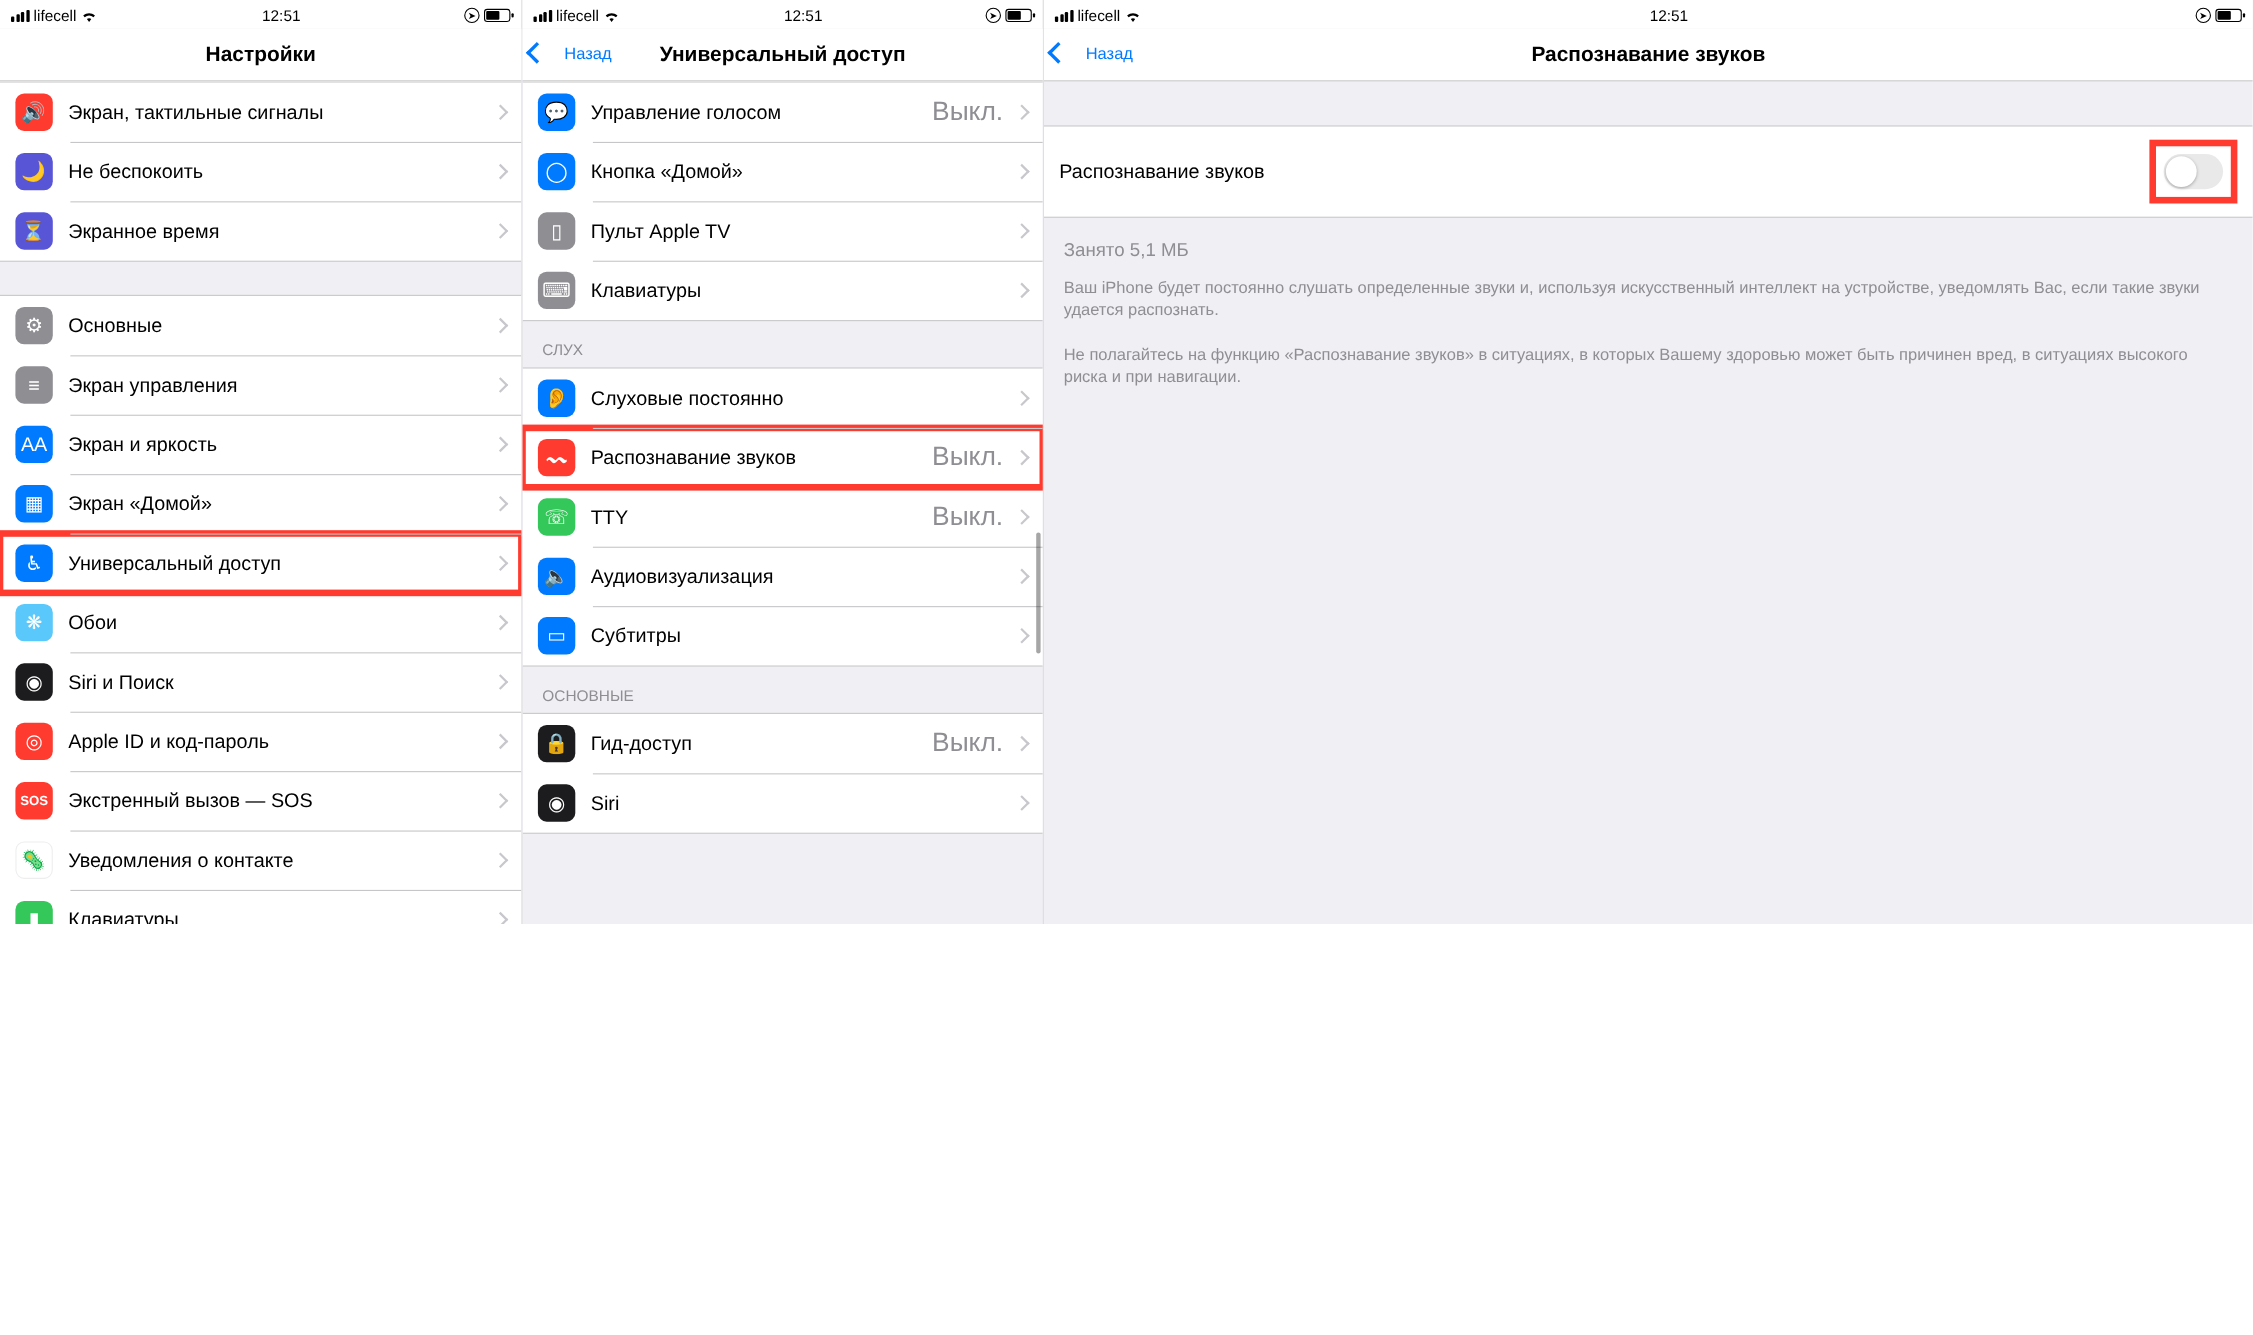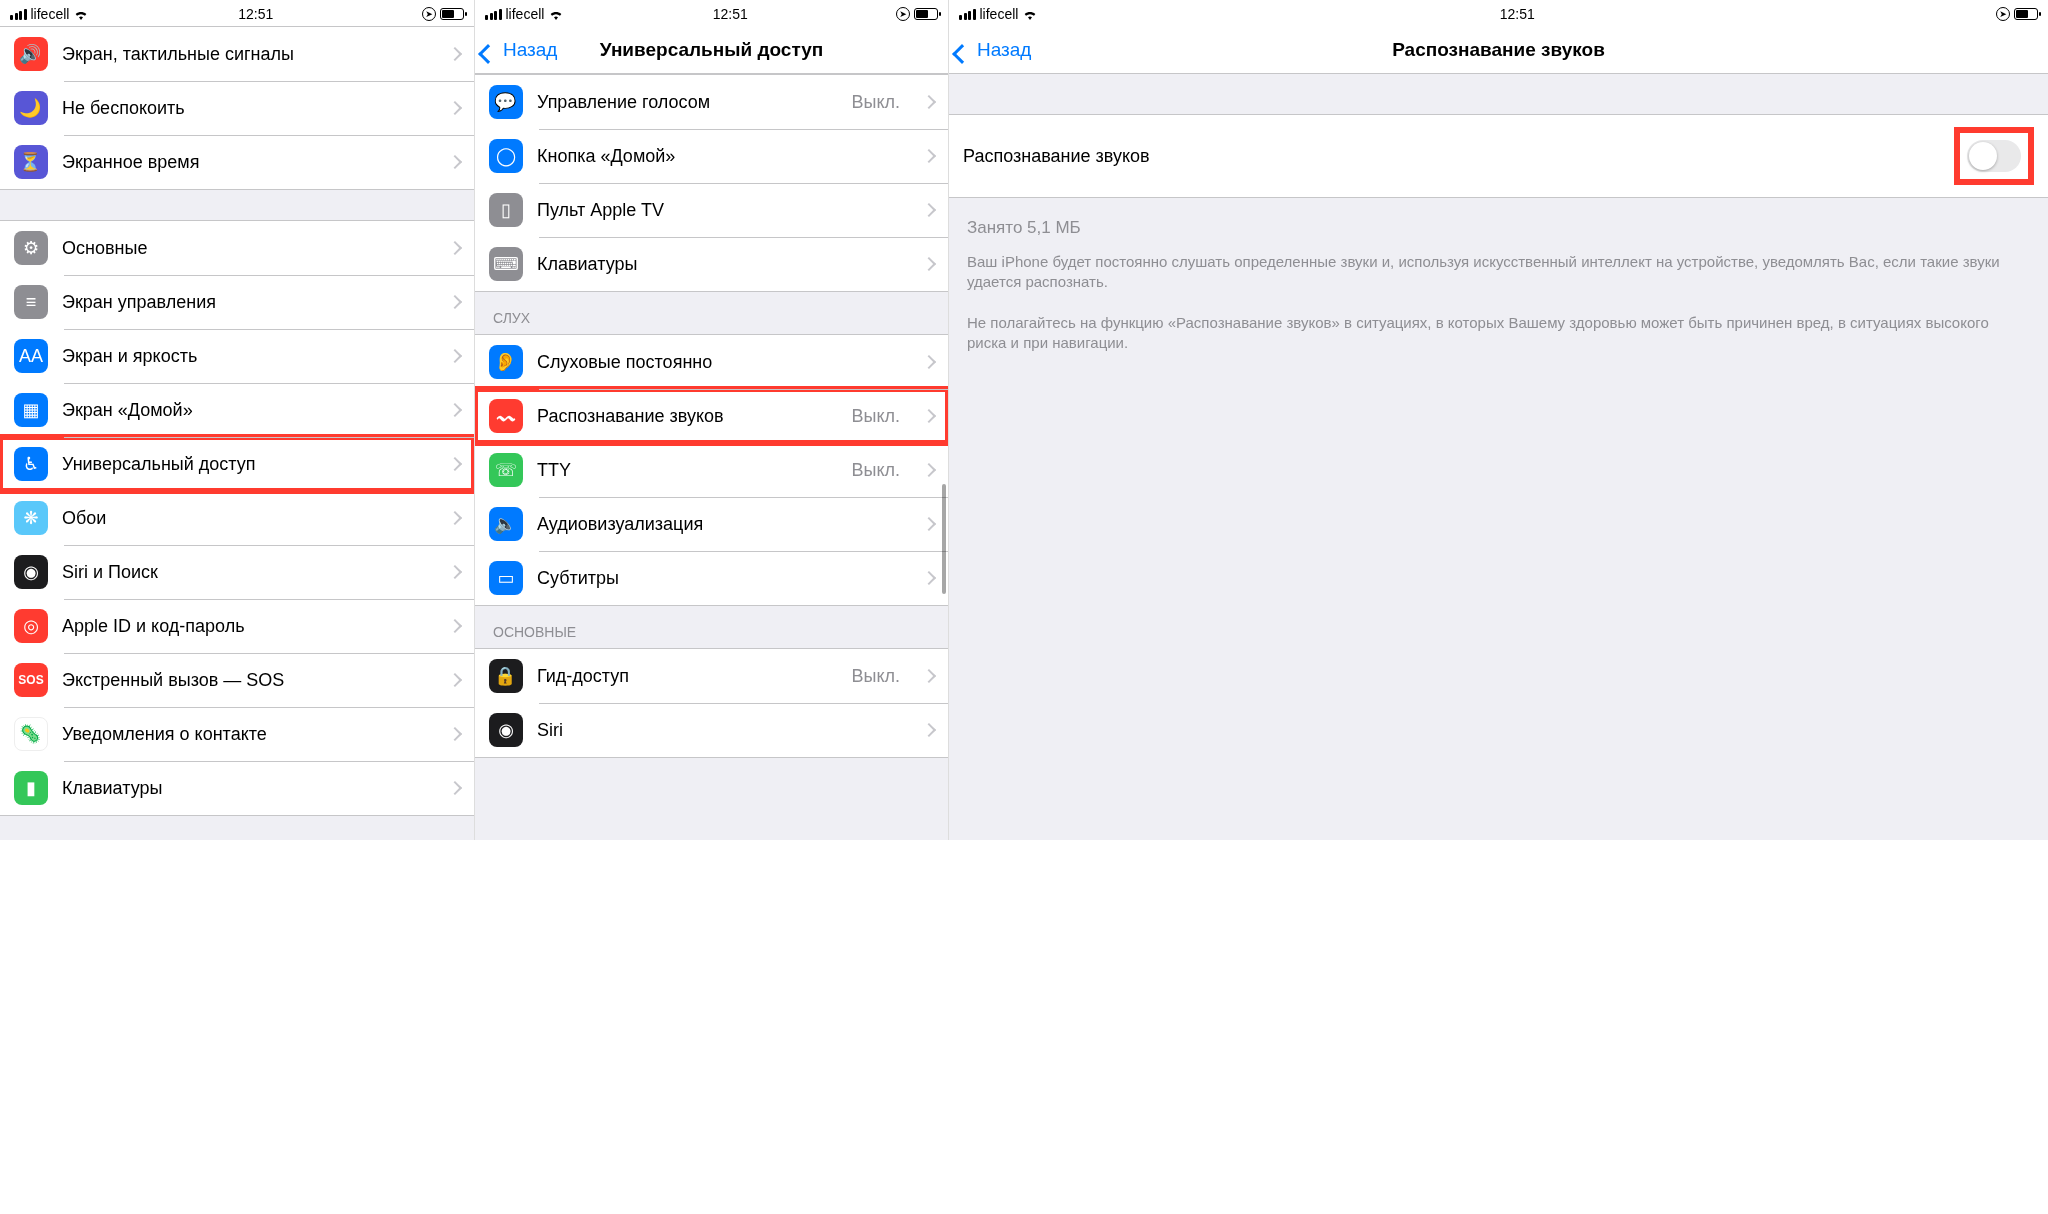--- a/index.html
+++ b/index.html
@@ -24,31 +24,31 @@
   .bars span:nth-child(1){height:5px}.bars span:nth-child(2){height:7px}.bars span:nth-child(3){height:9px}.bars span:nth-child(4){height:11px}
   .wifi{width:16px;height:12px}
   .batt{display:flex;align-items:center;gap:2px}
   .batt-body{width:24px;height:12px;border:1.5px solid #000;border-radius:3px;position:relative}
   .batt-body::after{content:"";position:absolute;right:-4px;top:3px;width:2px;height:4px;background:#000;border-radius:1px}
   .batt-fill{position:absolute;left:1px;top:1px;bottom:1px;width:55%;background:#000;border-radius:1px}
   .loc-icon{width:14px;height:14px;border-radius:50%;border:1.2px solid #000;display:flex;align-items:center;justify-content:center;font-size:9px}
   
   .nav{display:flex;align-items:center;justify-content:center;position:relative;height:48px;background:#fff;border-bottom:1px solid var(--sep)}
   .nav-title{font-size:19px;font-weight:600}
-  .nav-back{position:absolute;left:6px;display:flex;align-items:flex-end;color:var(--blue);font-size:19px;gap:8px;cursor:pointer}
+  .nav-back{position:absolute;left:6px;display:flex;align-items:flex-start;color:var(--blue);font-size:15px;gap:18px;cursor:pointer}
   .chev-back{width:14px;height:14px;border-left:3px solid var(--blue);border-bottom:3px solid var(--blue);transform:rotate(45deg)}
   
   .scroll{flex:1;overflow:hidden;position:relative}
   .group-header{padding:18px 18px 8px 18px;font-size:14px;color:var(--muted);text-transform:uppercase}
   .group{background:var(--row);border-top:1px solid var(--sep);border-bottom:1px solid var(--sep)}
   .row{display:flex;align-items:center;padding:10px 14px;min-height:54px;position:relative;cursor:pointer}
   .row+.row::before{content:"";position:absolute;top:0;left:64px;right:0;height:1px;background:var(--sep)}
   .row .icon{width:34px;height:34px;border-radius:8px;margin-right:14px;display:flex;align-items:center;justify-content:center;color:#fff;font-size:18px;flex:0 0 auto}
   .row .label{flex:1;font-size:18px;color:var(--text);white-space:nowrap;overflow:hidden;text-overflow:ellipsis}
-  .row .val{font-size:18px;color:var(--muted);margin-right:24px}
+  .row .val{font-size:24px;color:var(--muted);margin-right:12px}
   .chev{width:10px;height:10px;border-top:2.5px solid #C7C7CC;border-right:2.5px solid #C7C7CC;transform:rotate(45deg);flex:0 0 auto}
   .highlight{outline:6px solid var(--highlight);outline-offset:-3px;position:relative;z-index:2}
   
   .toggle-row{background:var(--row);display:flex;align-items:center;padding:12px 14px;border-top:1px solid var(--sep);border-bottom:1px solid var(--sep)}
   .toggle-row .label{flex:1;font-size:18px}
   .switch{width:54px;height:32px;border-radius:16px;background:#E9E9EA;position:relative;cursor:pointer}
   .switch::after{content:"";position:absolute;top:2px;left:2px;width:28px;height:28px;border-radius:50%;background:#fff;box-shadow:0 1px 3px rgba(0,0,0,.3)}
   .switch-wrap{padding:7px;border:6px solid var(--highlight)}
   .footer-text{padding:10px 18px;font-size:15px;color:var(--muted);line-height:1.35}
   .note{padding:20px 18px 4px 18px;font-size:17px;color:var(--muted)}
@@ -79,20 +79,23 @@
       <span>12:51</span>
       <div class="s-right">
         <span class="loc-icon">➤</span>
         <div class="batt">
             <div class="batt-body">
               <div class="batt-fill"></div>
             </div>
           </div>
       </div>
     </div>
+    <div class="nav">
+      <span class="nav-title">Настройки</span>
+    </div>
     <div class="scroll">
       <div class="group">
         <div class="row">
           <div class="icon bg-red">🔊</div>
           <span class="label">Экран, тактильные сигналы</span>
           <span class="chev"></span>
         </div>
         <div class="row">
           <div class="icon bg-purple">🌙</div>
           <span class="label">Не беспокоить</span>

